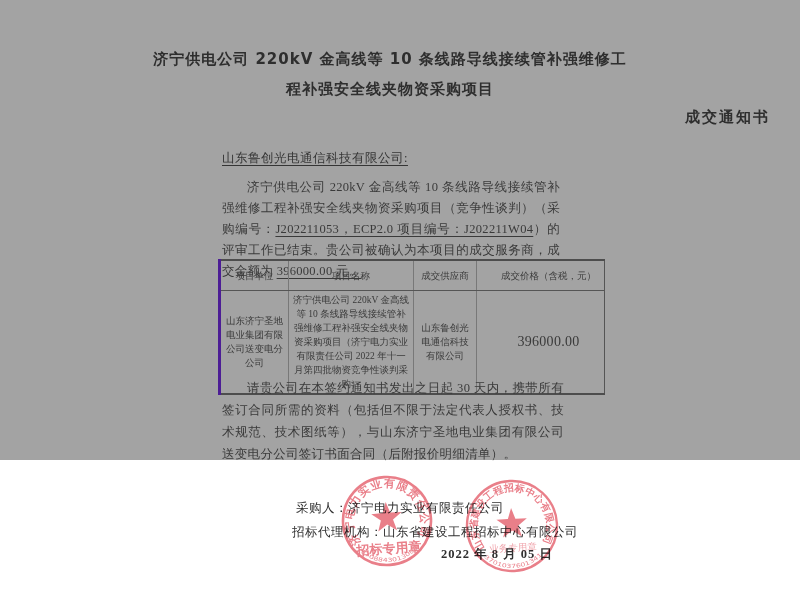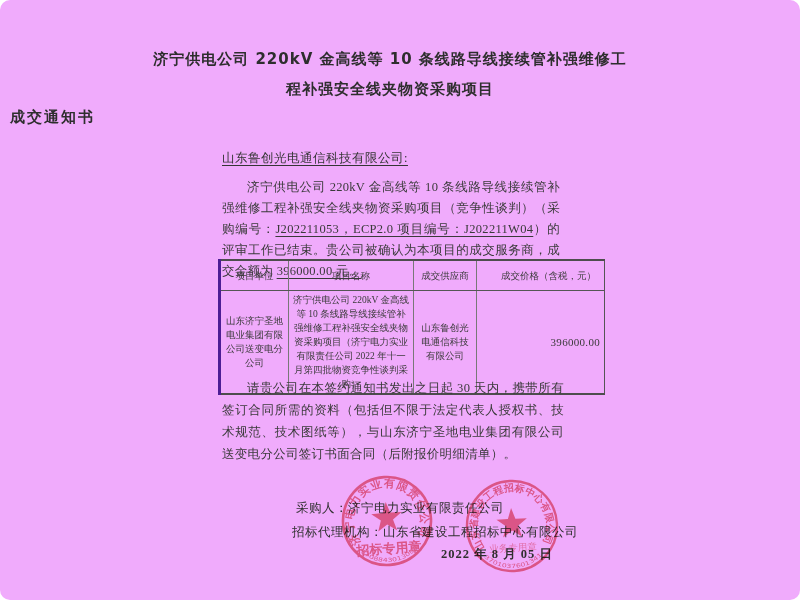--- a/index.html
+++ b/index.html
@@ -1,29 +1,29 @@
 <!DOCTYPE html>
 <html><head>
 <meta charset="utf-8">
 <style>
   html,body{margin:0;padding:0;}
   body{
     width:800px;height:600px;background:#ffffff;overflow:hidden;
     font-family:"Liberation Serif","DejaVu Serif",serif;
     color:#353535;
   }
-  .page{position:relative;width:800px;height:600px;background:#f0abfc;border-radius:10px;}
+  .page{position:relative;width:800px;height:460px;background:#a3a3a3;}
 
   .title{
     position:absolute;top:44px;left:10px;width:760px;
     text-align:center;font-family:"DejaVu Sans","Liberation Sans",sans-serif;
     font-weight:700;font-size:15px;line-height:30px;color:#2e2e2e;letter-spacing:1px;
   }
   .subtitle{
-    position:absolute;top:108px;left:10px;width:760px;text-align:left;
+    position:absolute;top:108px;left:10px;width:760px;text-align:right;
     font-family:"DejaVu Sans","Liberation Sans",sans-serif;
     font-weight:700;font-size:15px;color:#2e2e2e;letter-spacing:2px;
   }
   .salutation{
     position:absolute;top:150px;left:222px;font-size:12.5px;
     text-decoration:underline;text-underline-offset:3px;letter-spacing:.5px;
   }
   .para{
     position:absolute;left:222px;font-size:12.5px;text-align:justify;
     letter-spacing:.3px;color:#3a3a3a;margin:0;
@@ -41,21 +41,21 @@
   }
   table.award th,table.award td{
     border-left:1px solid #787878;border-right:1px solid #787878;
     text-align:center;vertical-align:middle;font-weight:normal;
     padding:2px 3px;
   }
   table.award thead th{border-bottom:1px solid #555;height:25px;}
   table.award th:first-child,table.award td:first-child{border-left:3px solid #4c1d95;}
   table.award th:last-child,table.award td:last-child{border-right:1px solid #555;padding-left:20px;padding-right:4px;}
   table.award tbody td{height:84px;margin-top:36px;}
-  table.award td:last-child{font-size:11px;letter-spacing:.3px;text-align:right;}
+  table.award td:last-child{font-size:14px;letter-spacing:.3px;}
 
   .sig{position:absolute;font-size:12.5px;color:#303030;letter-spacing:.5px;z-index:1;}
   #sig-purchaser{top:500px;left:296px;}
   #sig-agency{top:524px;left:292px;}
   #sig-date{top:546px;left:441px;font-weight:600;letter-spacing:1px;}
 
   .stamp{
     position:absolute;z-index:3;mix-blend-mode:multiply;opacity:.82;
     pointer-events:none;
   }

